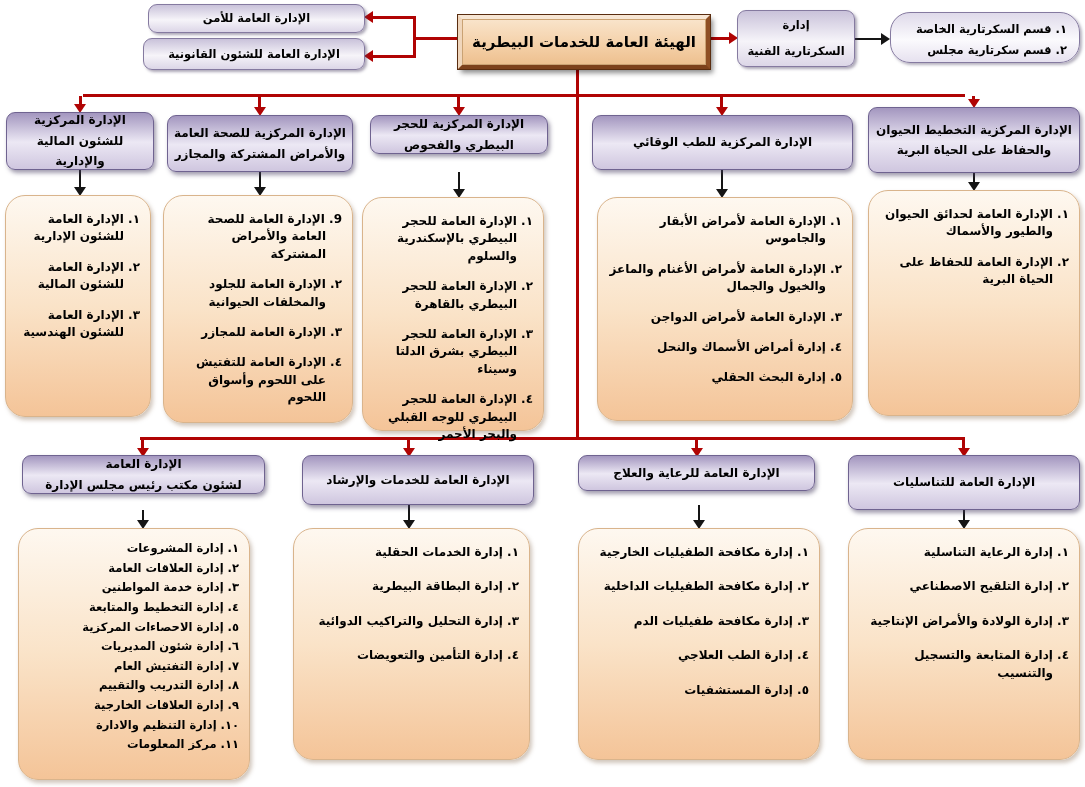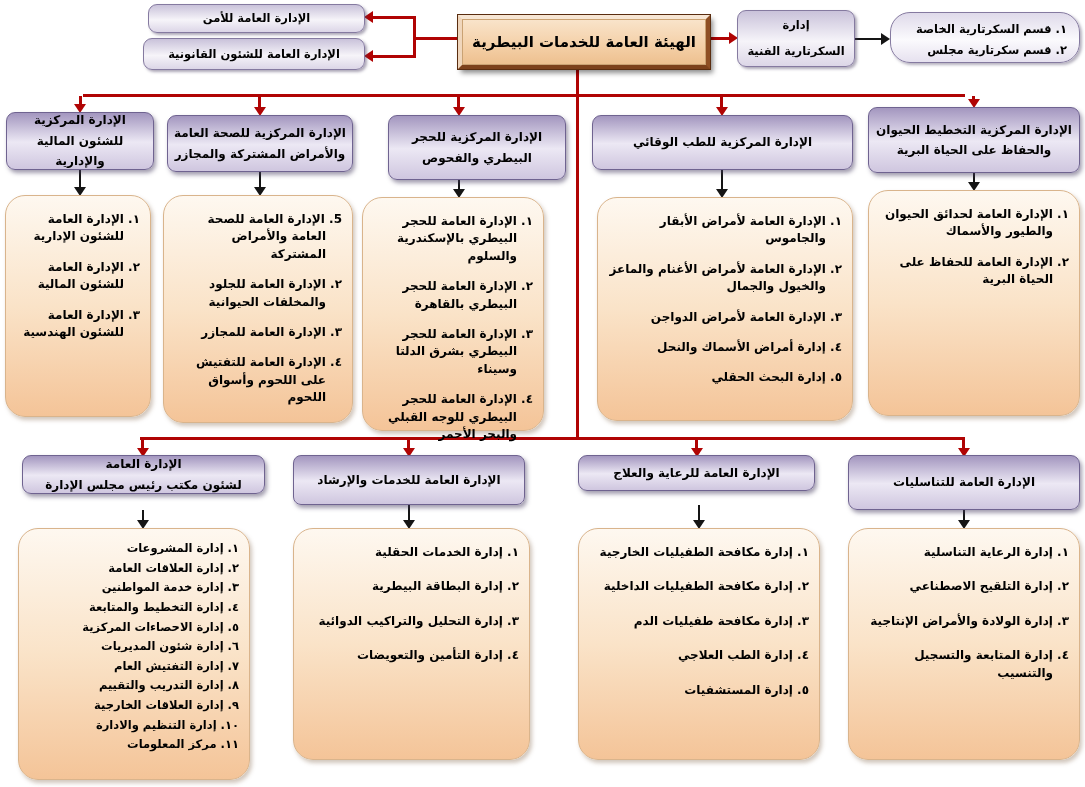--- a/index.html
+++ b/index.html
@@ -147,33 +147,33 @@
 السكرتارية الفنية</div>
   <div class="qbox" style="left:890px;top:12px;width:190px;height:51px;">
       <div class="li">١. قسم السكرتارية الخاصة</div>
       <div class="li">٢. قسم سكرتارية مجلس</div>
     </div>
 
   <div class="pheader" style="left:6px;top:112px;width:148px;height:58px;">الإدارة المركزية
 للشئون المالية والإدارية</div>
   <div class="pheader" style="left:167px;top:115px;width:186px;height:57px;">الإدارة المركزية للصحة العامة
 والأمراض المشتركة والمجازر</div>
-  <div class="pheader" style="left:388px;top:115px;width:178px;height:65px;">الإدارة المركزية للحجر
+  <div class="pheader" style="left:370px;top:115px;width:178px;height:39px;">الإدارة المركزية للحجر
 البيطري والفحوص</div>
   <div class="pheader" style="left:592px;top:115px;width:261px;height:55px;">الإدارة المركزية للطب الوقائي</div>
   <div class="pheader" style="left:868px;top:107px;width:212px;height:66px;">الإدارة المركزية التخطيط الحيوان
 والحفاظ على الحياة البرية</div>
 
   <div class="plist" style="left:5px;top:195px;width:146px;height:222px;">
       <div class="li">١. الإدارة العامة للشئون الإدارية</div>
       <div class="li">٢. الإدارة العامة للشئون المالية</div>
       <div class="li">٣. الإدارة العامة للشئون الهندسية</div>
     </div>
   <div class="plist" style="left:163px;top:195px;width:190px;height:228px;">
-      <div class="li">5. الإدارة العامة للصحة العامة والأمراض المشتركة</div>
+      <div class="li">9. الإدارة العامة للصحة العامة والأمراض المشتركة</div>
       <div class="li">٢. الإدارة العامة للجلود والمخلفات الحيوانية</div>
       <div class="li">٣. الإدارة العامة للمجازر</div>
       <div class="li">٤. الإدارة العامة للتفتيش على اللحوم وأسواق اللحوم</div>
     </div>
   <div class="plist" style="left:362px;top:197px;width:182px;height:234px;">
       <div class="li">١. الإدارة العامة للحجر البيطري بالإسكندرية والسلوم</div>
       <div class="li">٢. الإدارة العامة للحجر البيطري بالقاهرة</div>
       <div class="li">٣. الإدارة العامة للحجر البيطري بشرق الدلتا وسيناء</div>
       <div class="li">٤. الإدارة العامة للحجر البيطري للوجه القبلي والبحر الأحمر</div>
     </div>
@@ -184,21 +184,21 @@
       <div class="li">٤. إدارة أمراض الأسماك والنحل</div>
       <div class="li">٥. إدارة البحث الحقلي</div>
     </div>
   <div class="plist" style="left:868px;top:190px;width:212px;height:226px;">
       <div class="li">١. الإدارة العامة لحدائق الحيوان والطيور والأسماك</div>
       <div class="li">٢. الإدارة العامة للحفاظ على الحياة البرية</div>
     </div>
 
   <div class="pheader" style="left:22px;top:455px;width:243px;height:39px;">الإدارة العامة
 لشئون مكتب رئيس مجلس الإدارة</div>
-  <div class="pheader" style="left:293px;top:455px;width:232px;height:50px;border-radius:8px;">الإدارة العامة للخدمات والإرشاد</div>
+  <div class="pheader" style="left:302px;top:455px;width:232px;height:50px;">الإدارة العامة للخدمات والإرشاد</div>
   <div class="pheader" style="left:578px;top:455px;width:237px;height:36px;">الإدارة العامة للرعاية والعلاج</div>
   <div class="pheader" style="left:848px;top:455px;width:232px;height:55px;">الإدارة العامة للتناسليات</div>
 
   <div class="plist tight" style="left:18px;top:528px;width:232px;height:252px;">
       <div class="li">١. إدارة المشروعات</div>
       <div class="li">٢. إدارة العلاقات العامة</div>
       <div class="li">٣. إدارة خدمة المواطنين</div>
       <div class="li">٤. إدارة التخطيط والمتابعة</div>
       <div class="li">٥. إدارة الاحصاءات المركزية</div>
       <div class="li">٦. إدارة شئون المديريات</div>

